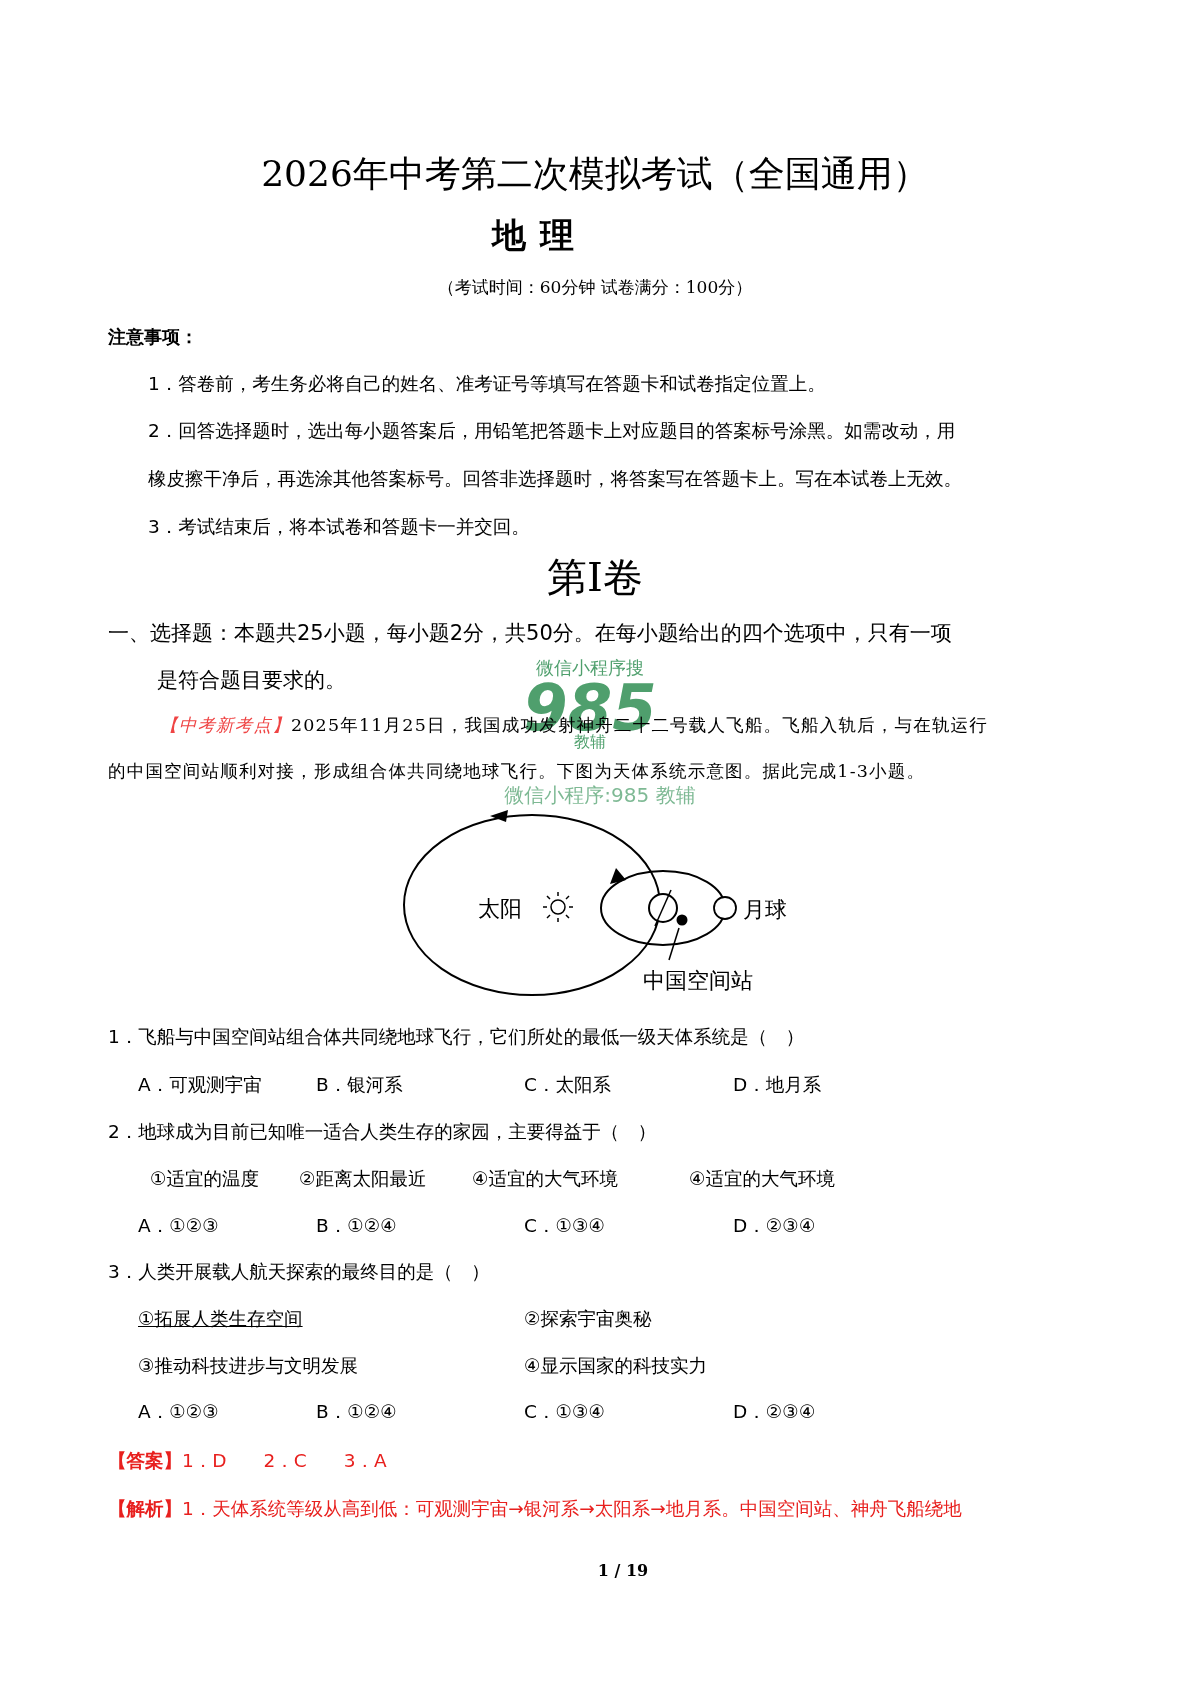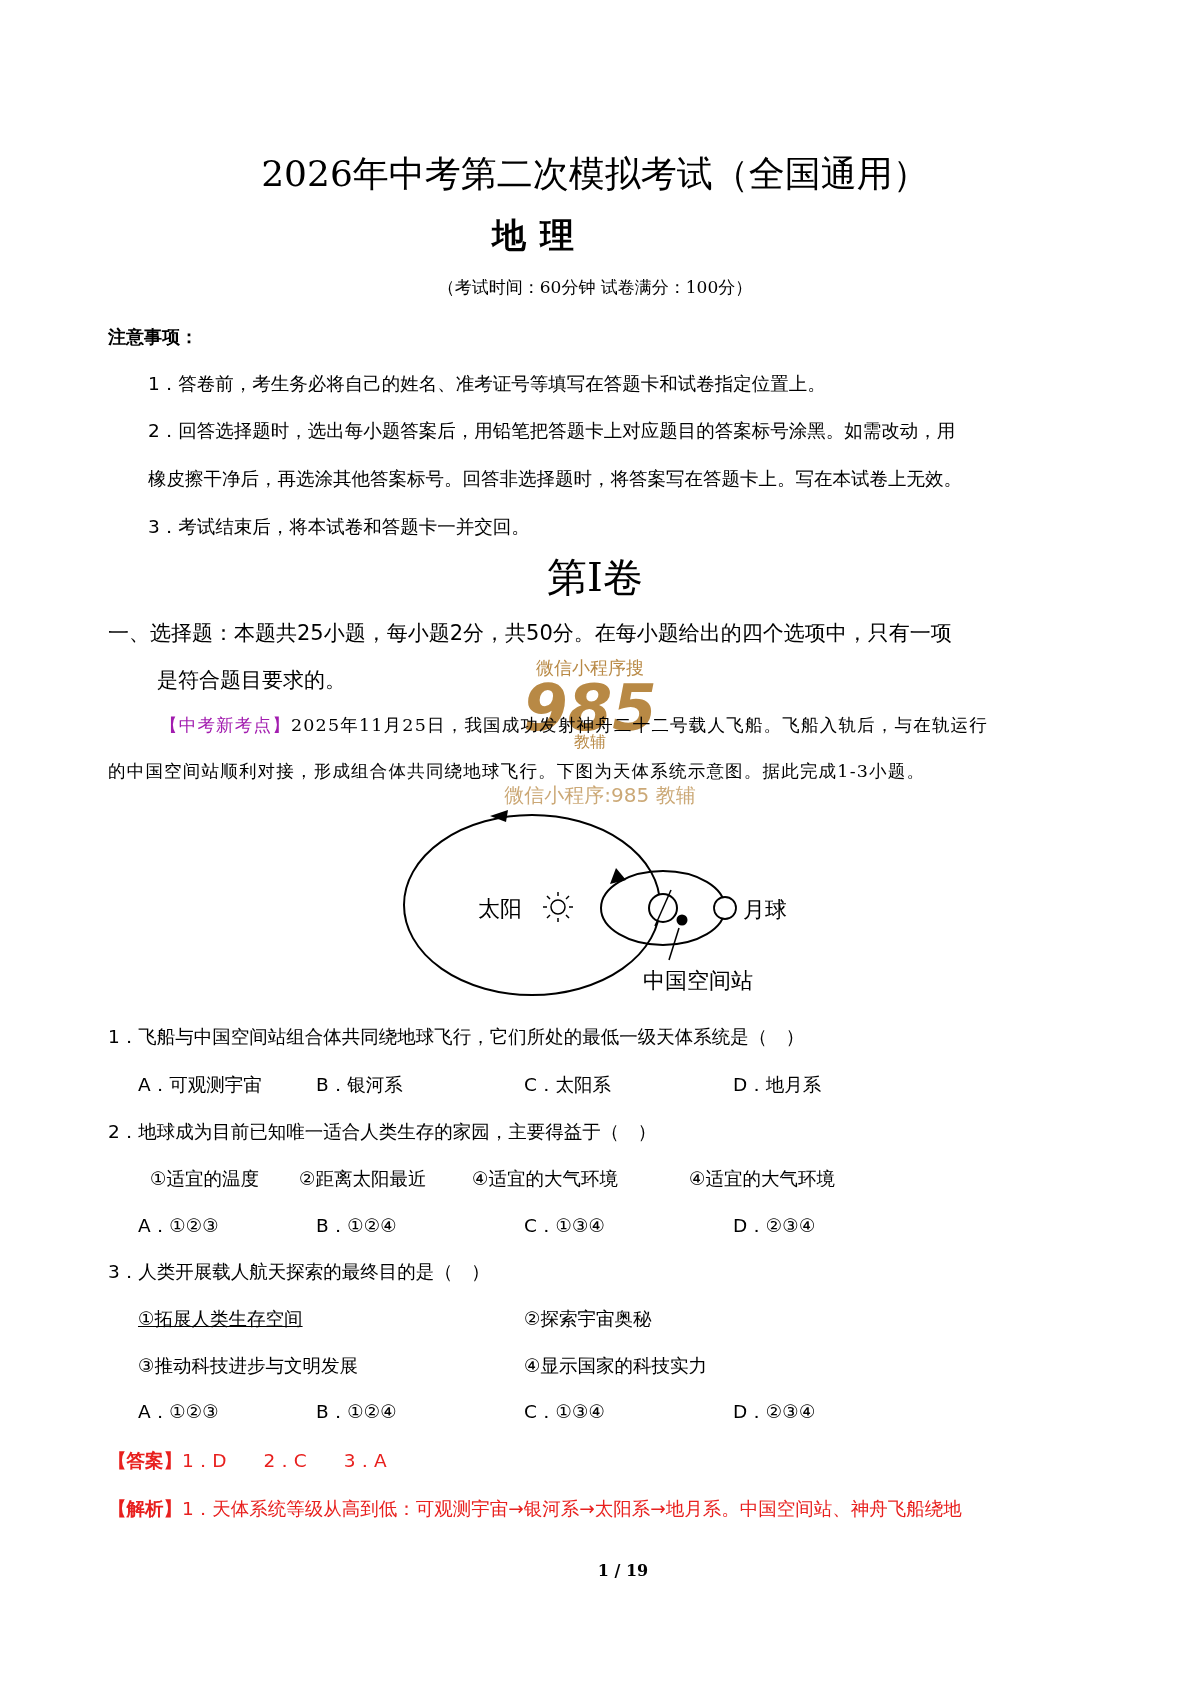--- a/index.html
+++ b/index.html
@@ -7,26 +7,26 @@
          font-family: "DejaVu Serif", "Liberation Serif", serif; color: #000; }
   .abs { position: absolute; white-space: nowrap; line-height: 1; }
   .title { font-size: 36px; left: 0; width: 1190px; text-align: center; top: 156px; letter-spacing: 0px; }
   .subject { font-size: 34px; font-weight: bold; left: 0; width: 1080px; text-align: center; top: 218px; font-family: "DejaVu Sans", sans-serif; letter-spacing: 14px; }
   .exam-info { font-size: 17px; left: 0; width: 1190px; text-align: center; top: 279px; }
   .notice-head { font-size: 18px; font-weight: bold; left: 108px; top: 328px; font-family: "DejaVu Sans", sans-serif; }
   .notice { font-size: 18.5px; font-family: "DejaVu Sans", sans-serif; }
   .section-title { font-size: 40px; left: 0; width: 1190px; text-align: center; top: 557px; }
   .part-head { font-size: 21px; font-family: "DejaVu Sans", sans-serif; }
   .intro { font-size: 17.5px; letter-spacing: 1.2px; }
-  .tag-blue { color: #a21caf; }
+  .tag-blue { color: #ef4444; font-style: italic; }
   .q { font-size: 18.5px; font-family: "DejaVu Sans", sans-serif; }
   .red { color: #e8201e; }
   .tag-red { color: #e8201e; font-weight: bold; }
   .page-num { font-size: 16px; font-weight: bold; left: 0; width: 1190px; text-align: center; top: 1563px; padding-left: 28px; }
-  .watermark { position: absolute; color: #a16207; opacity: 0.75; font-family: "DejaVu Sans", sans-serif; text-align: center; }
+  .watermark { position: absolute; color: #15803d; opacity: 0.75; font-family: "DejaVu Sans", sans-serif; text-align: center; }
   svg text { font-family: "DejaVu Sans", sans-serif; }
 </style>
 </head>
 <body>
 
 <div class="watermark" style="left:480px; top:656px; width:220px;">
   <div style="font-size:18px;">微信小程序搜</div>
   <div style="font-size:64px; font-weight:bold; line-height:0.9; font-style:italic;">985</div>
   <div style="font-size:16px; margin-top:-6px;">教辅</div>
 </div>

